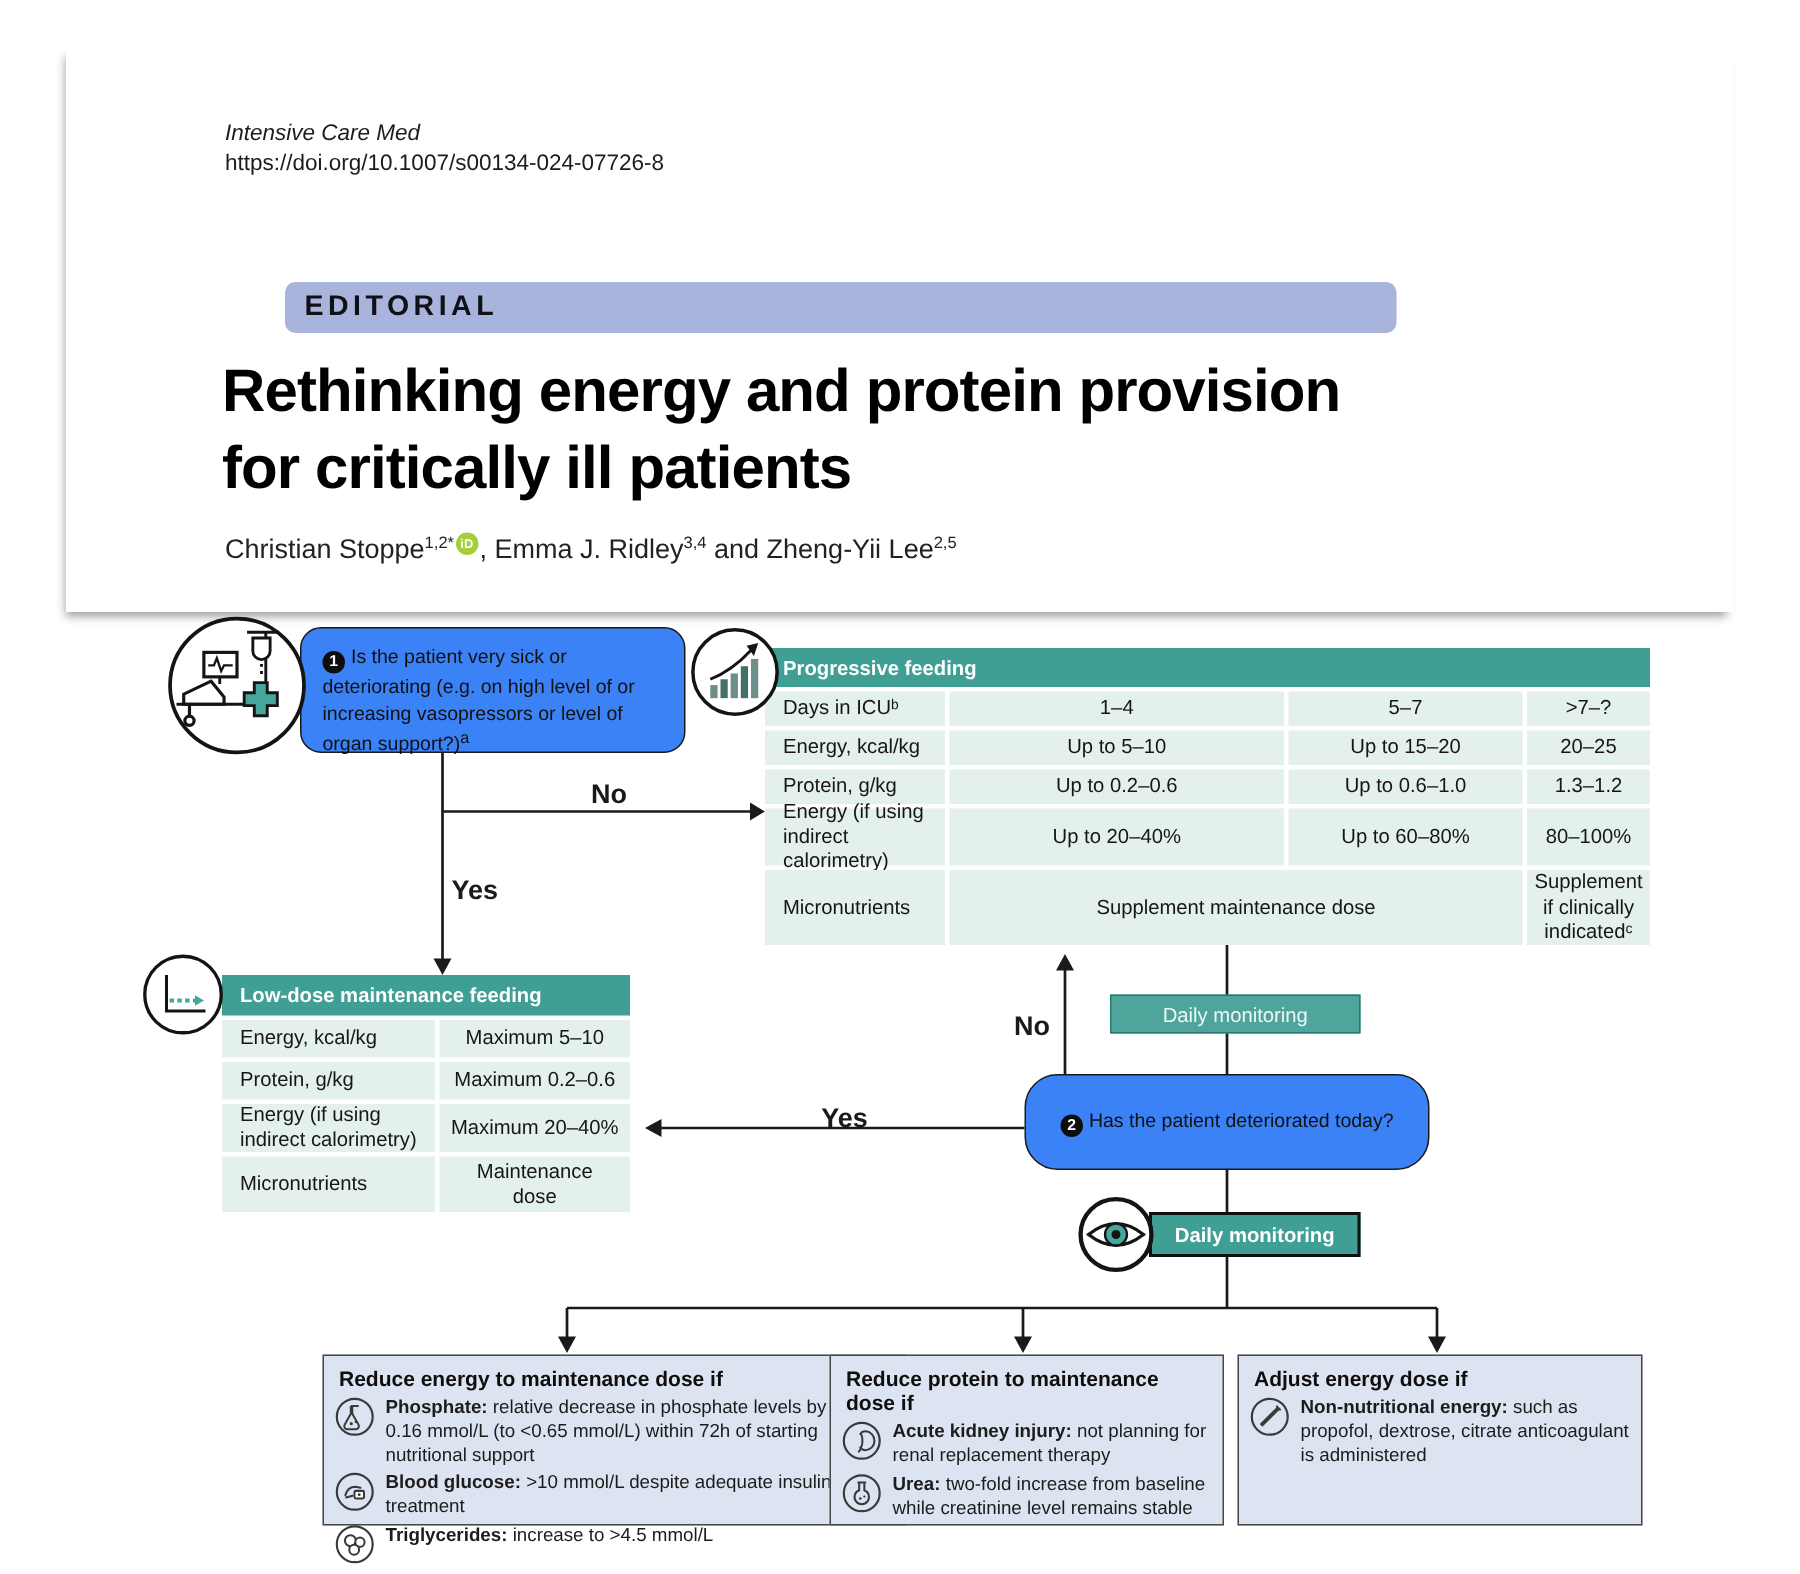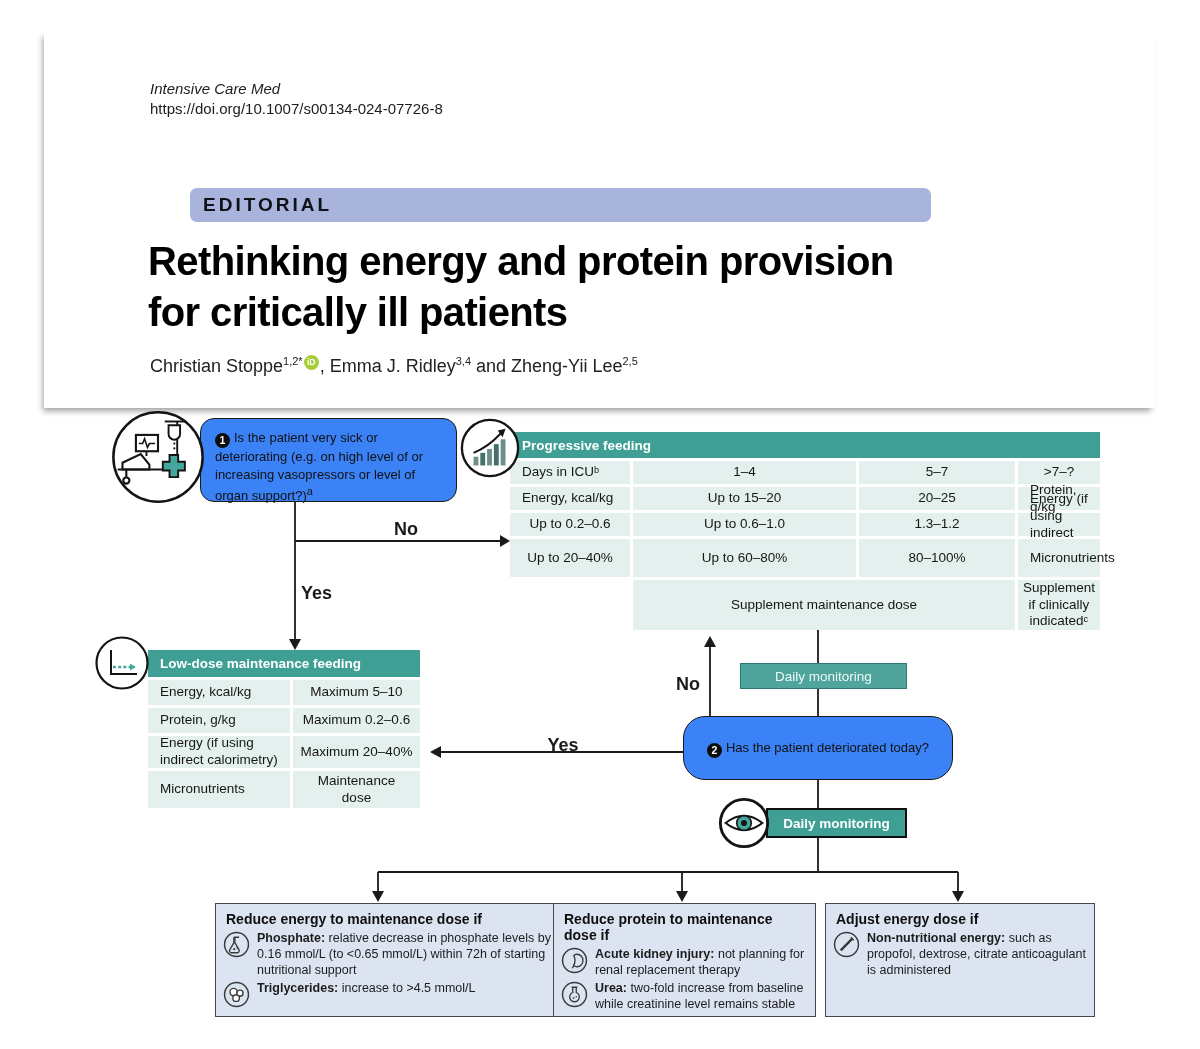--- a/index.html
+++ b/index.html
@@ -151,20 +151,21 @@
     </svg>
   </div>
 
   <div class="tealtable" id="progressive-table">
     <div class="thead">Progressive feeding</div>
     <div class="cell cl">Days in ICUᵇ</div>
     <div class="cell cv">1–4</div>
     <div class="cell cv">5–7</div>
     <div class="cell cv">&gt;7–?</div>
     <div class="cell cl">Energy, kcal/kg</div>
+    <div class="cell cv">Up to 5–10</div>
     <div class="cell cv">Up to 15–20</div>
     <div class="cell cv">20–25</div>
     <div class="cell cl">Protein, g/kg</div>
     <div class="cell cv">Up to 0.2–0.6</div>
     <div class="cell cv">Up to 0.6–1.0</div>
     <div class="cell cv">1.3–1.2</div>
     <div class="cell cl">Energy (if using indirect calorimetry)</div>
     <div class="cell cv">Up to 20–40%</div>
     <div class="cell cv">Up to 60–80%</div>
     <div class="cell cv">80–100%</div>
@@ -227,20 +228,31 @@
           <circle cx="11.6" cy="18.8" r="1.1" fill="#3a3a3a"></circle>
           <circle cx="14.8" cy="17.4" r="0.9" fill="#3a3a3a"></circle>
         </svg>
       </span>
       <div class="crit-text"><b>Phosphate:</b> <span>relative decrease in phosphate levels by at least 0.16 mmol/L (to &lt;0.65 mmol/L) within 72h of starting nutritional support</span></div>
     </div>
     <div class="crit-item">
       <span class="crit-icon">
         <svg viewBox="0 0 28 28" width="27" height="27">
           <circle cx="14" cy="14" r="12.4" fill="none" stroke="#3a3a3a" stroke-width="1.5"></circle>
+          <path d="M7.5,16.5 q1.5,-6 7,-6 l3.5,0.8 M8,18 l4.5,-1.2" fill="none" stroke="#3a3a3a" stroke-width="1.4" stroke-linecap="round"></path>
+          <rect x="13.8" y="13.4" width="6.6" height="5.2" rx="1" fill="#fff" stroke="#3a3a3a" stroke-width="1.4"></rect>
+          <circle cx="17.1" cy="16" r="1" fill="#3a3a3a"></circle>
+        </svg>
+      </span>
+      <div class="crit-text"><b>Blood glucose:</b> <span>&gt;10 mmol/L despite adequate insulin treatment</span></div>
+    </div>
+    <div class="crit-item">
+      <span class="crit-icon">
+        <svg viewBox="0 0 28 28" width="27" height="27">
+          <circle cx="14" cy="14" r="12.4" fill="none" stroke="#3a3a3a" stroke-width="1.5"></circle>
           <circle cx="11" cy="11.5" r="3.8" fill="#fff" stroke="#3a3a3a" stroke-width="1.4"></circle>
           <circle cx="17.6" cy="12.6" r="3.2" fill="#fff" stroke="#3a3a3a" stroke-width="1.4"></circle>
           <circle cx="13.6" cy="17.8" r="3.4" fill="#fff" stroke="#3a3a3a" stroke-width="1.4"></circle>
         </svg>
       </span>
       <div class="crit-text"><b>Triglycerides:</b> <span>increase to &gt;4.5 mmol/L</span></div>
     </div>
   </div>
 
   <div class="critbox" id="crit-b">

